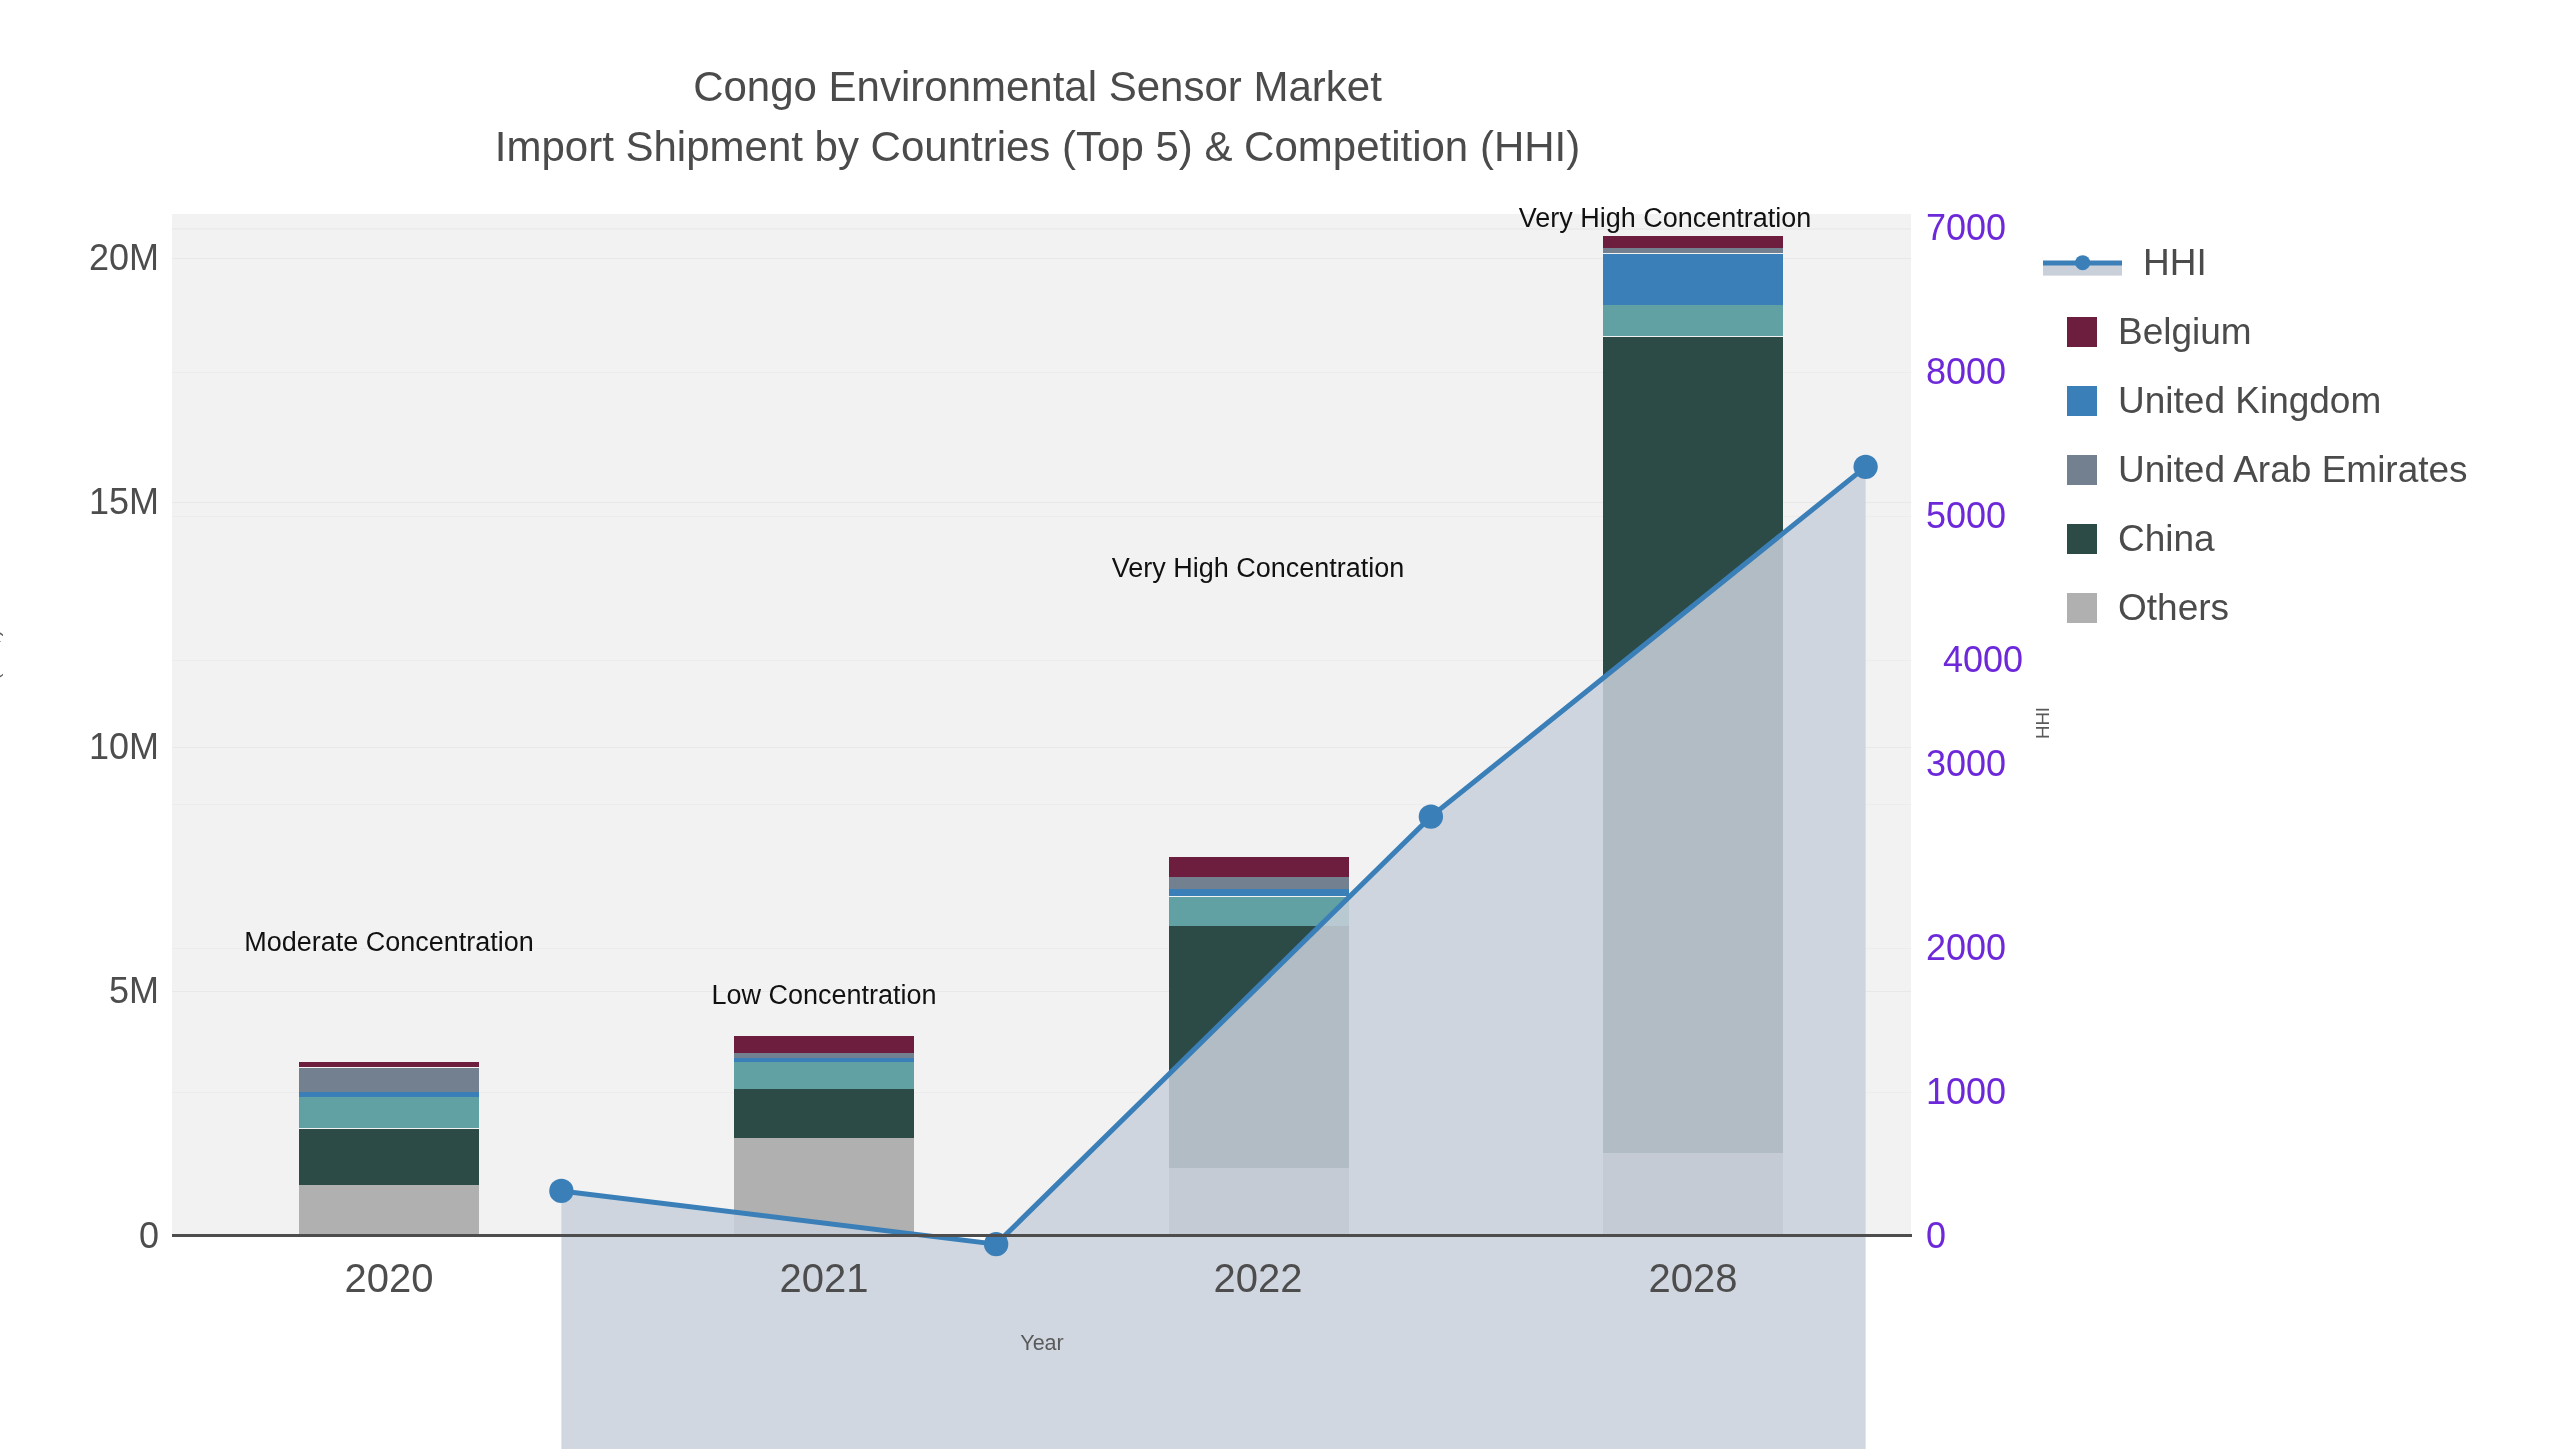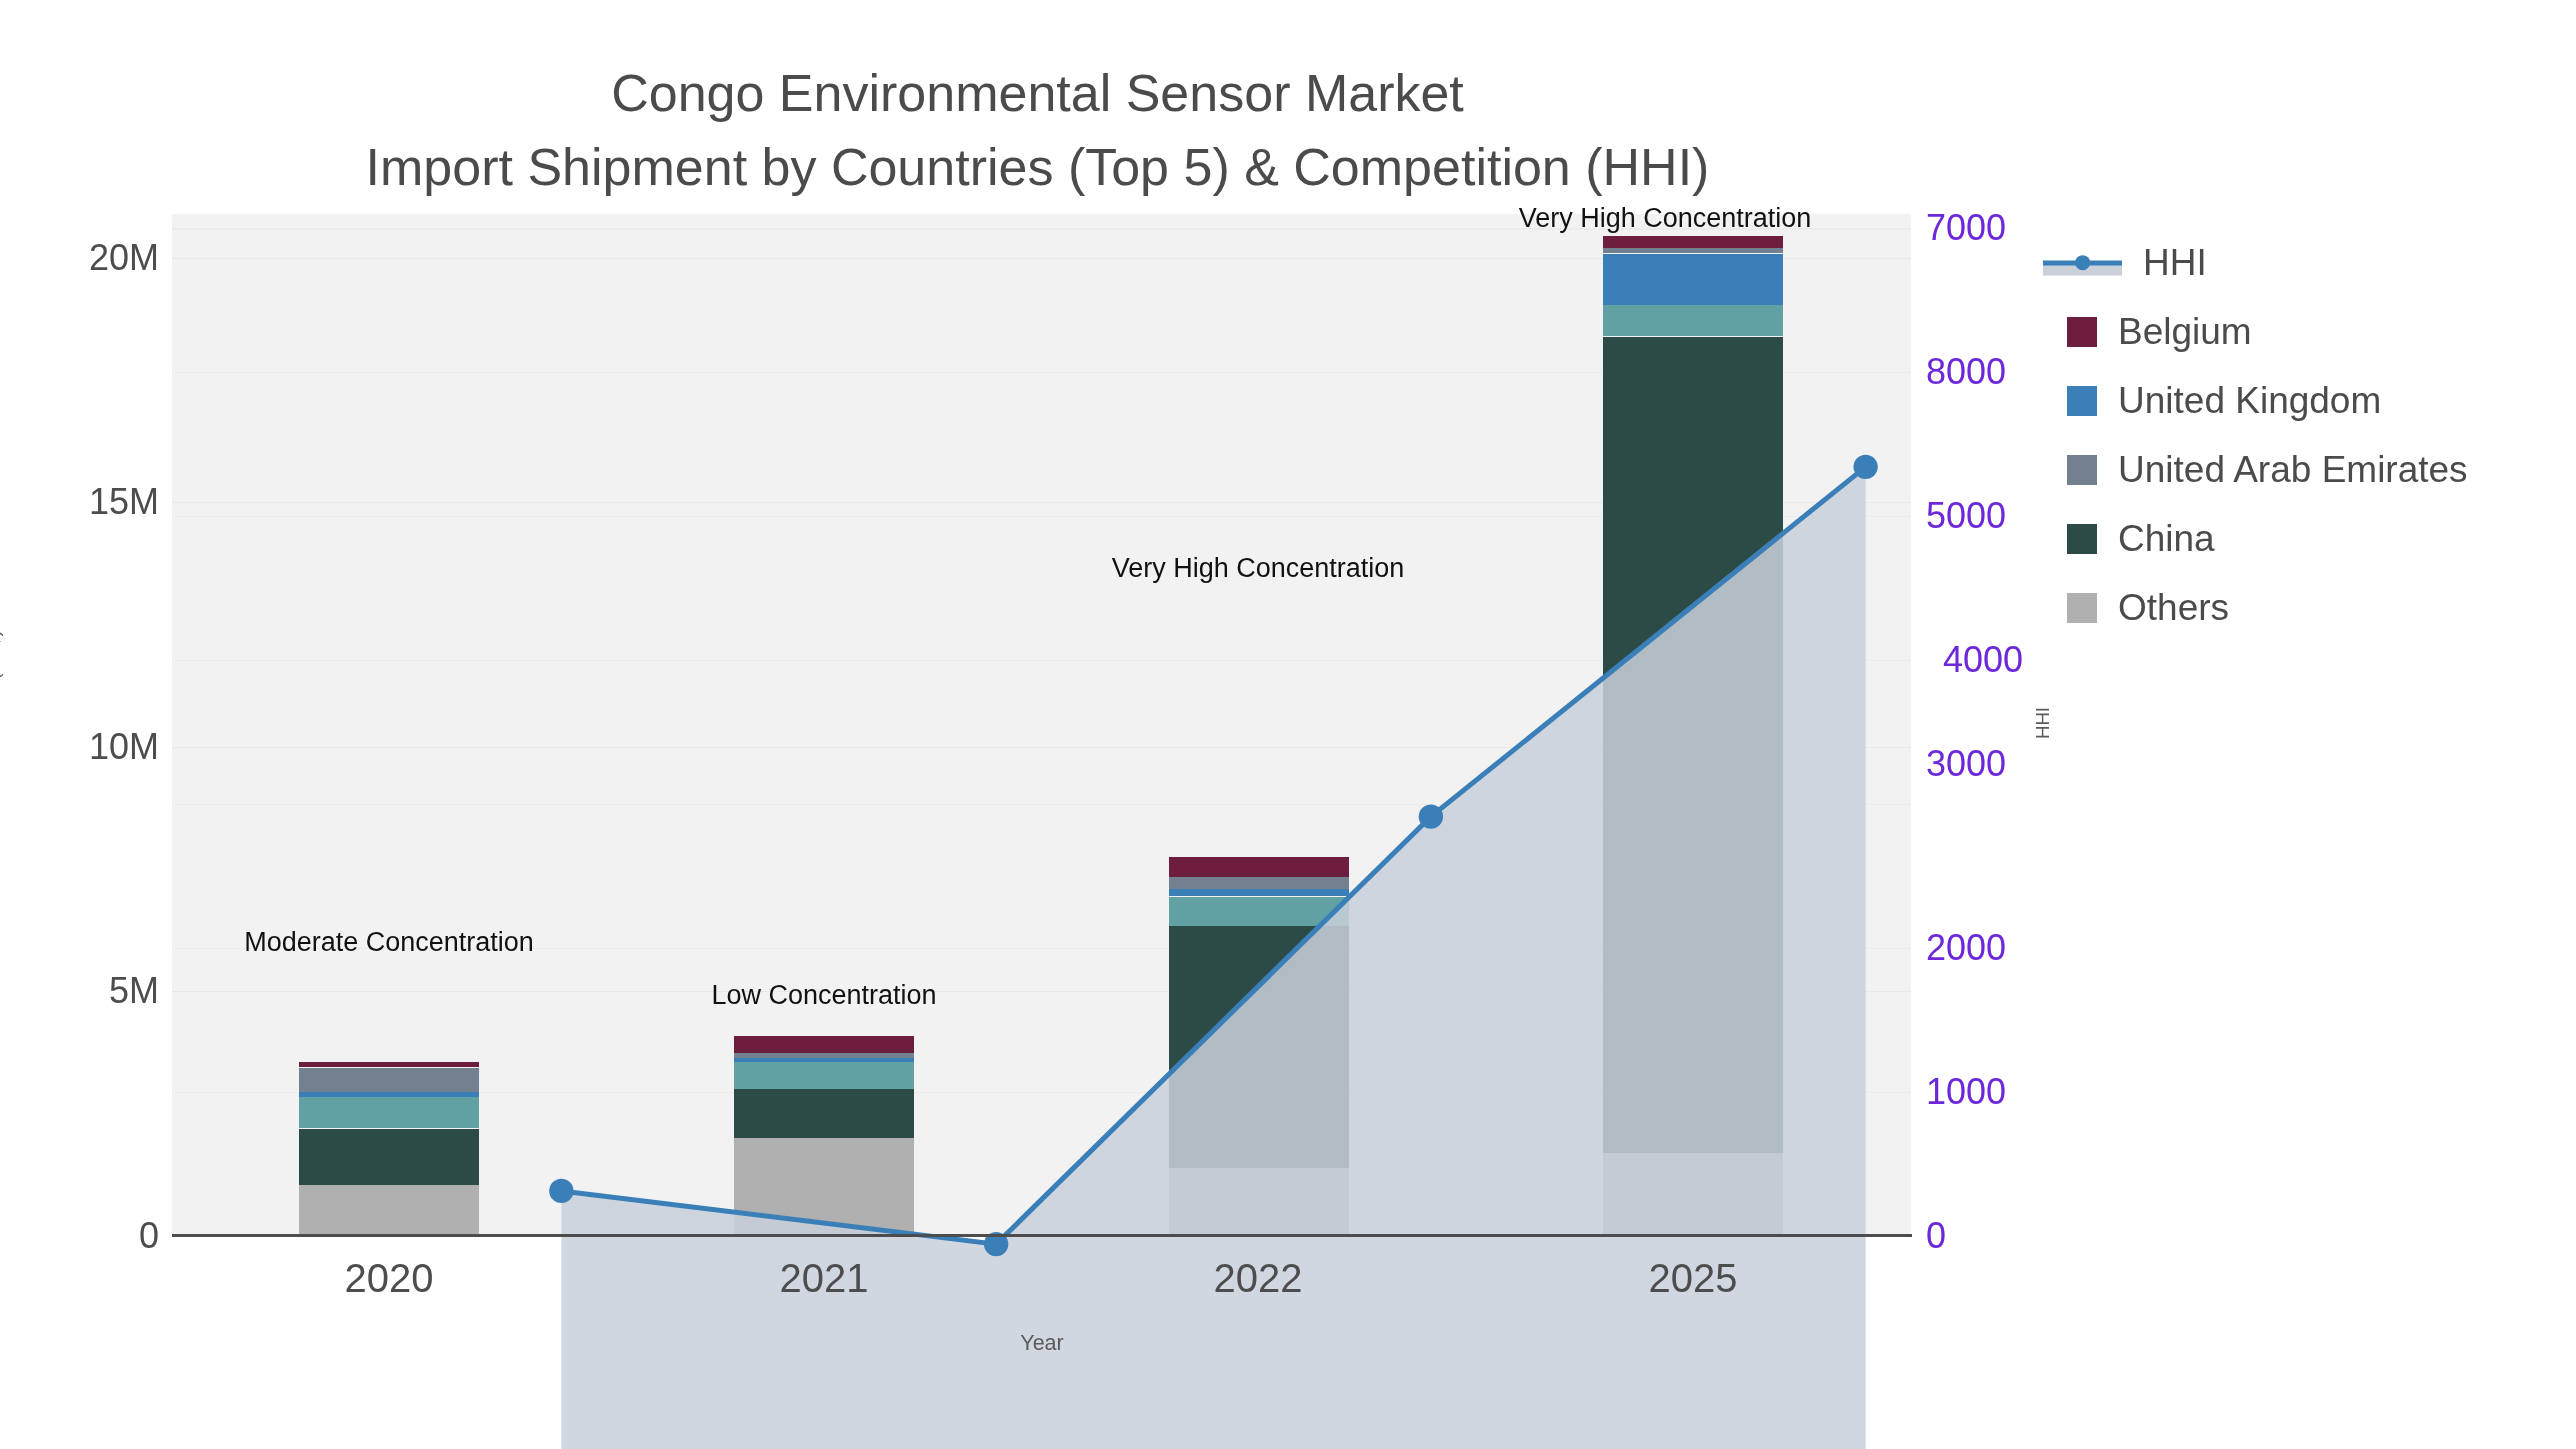--- a/index.html
+++ b/index.html
@@ -3,21 +3,21 @@
 <meta charset="utf-8">
 <style>
   * { box-sizing: border-box; margin:0; padding:0; }
   html,body { width:2576px; height:1449px; background:#ffffff; overflow:hidden;
     font-family:"Liberation Sans", sans-serif; }
 
   #root { position:relative; width:2576px; height:1449px; background:#fff; }
 
   
   #title-block { position:absolute; left:0; top:57px; width:2075px; text-align:center;
-    color:#4b4b4b; font-size:52px; line-height:1.42; font-weight:400; }
+    color:#4b4b4b; font-size:42px; line-height:1.42; font-weight:400; }
   #title-line1, #title-line2 { display:block; white-space:nowrap; }
 
   
   #plot { position:absolute; left:172px; top:214px; width:1739px; height:1022px;
     background:#f2f2f2; }
   .gridline { position:absolute; left:0; width:100%; height:1.4px; background:#e8e8e8; }
   #xaxis-line { position:absolute; left:172px; top:1234px; width:1740px; height:2.9px;
     background:#4d4d4d; }
 
   
@@ -159,21 +159,21 @@
       <div class="ytick-r" style="top: 228px;">7000</div>
     </div>
 
   <div id="ytitle-left">TRADE VALUE (US$)</div>
   <div id="ytitle-right">HHI</div>
 
   <div id="xticks">
       <div class="xtick" style="left: 389px;">2020</div>
       <div class="xtick" style="left: 824px;">2021</div>
       <div class="xtick" style="left: 1258px;">2022</div>
-      <div class="xtick" style="left: 1693px;">2025</div>
+      <div class="xtick" style="left: 1693px;">2028</div>
     </div>
   <div id="xtitle">Year</div>
 
   <div id="annots">
       <div class="annot" style="left: 389px; top: 958px;">Moderate Concentration</div>
       <div class="annot" style="left: 824px; top: 1011px;">Low Concentration</div>
       <div class="annot" style="left: 1258px; top: 584px;">Very High Concentration</div>
       <div class="annot" style="left: 1665px; top: 234px;">Very High Concentration</div>
     </div>
 

